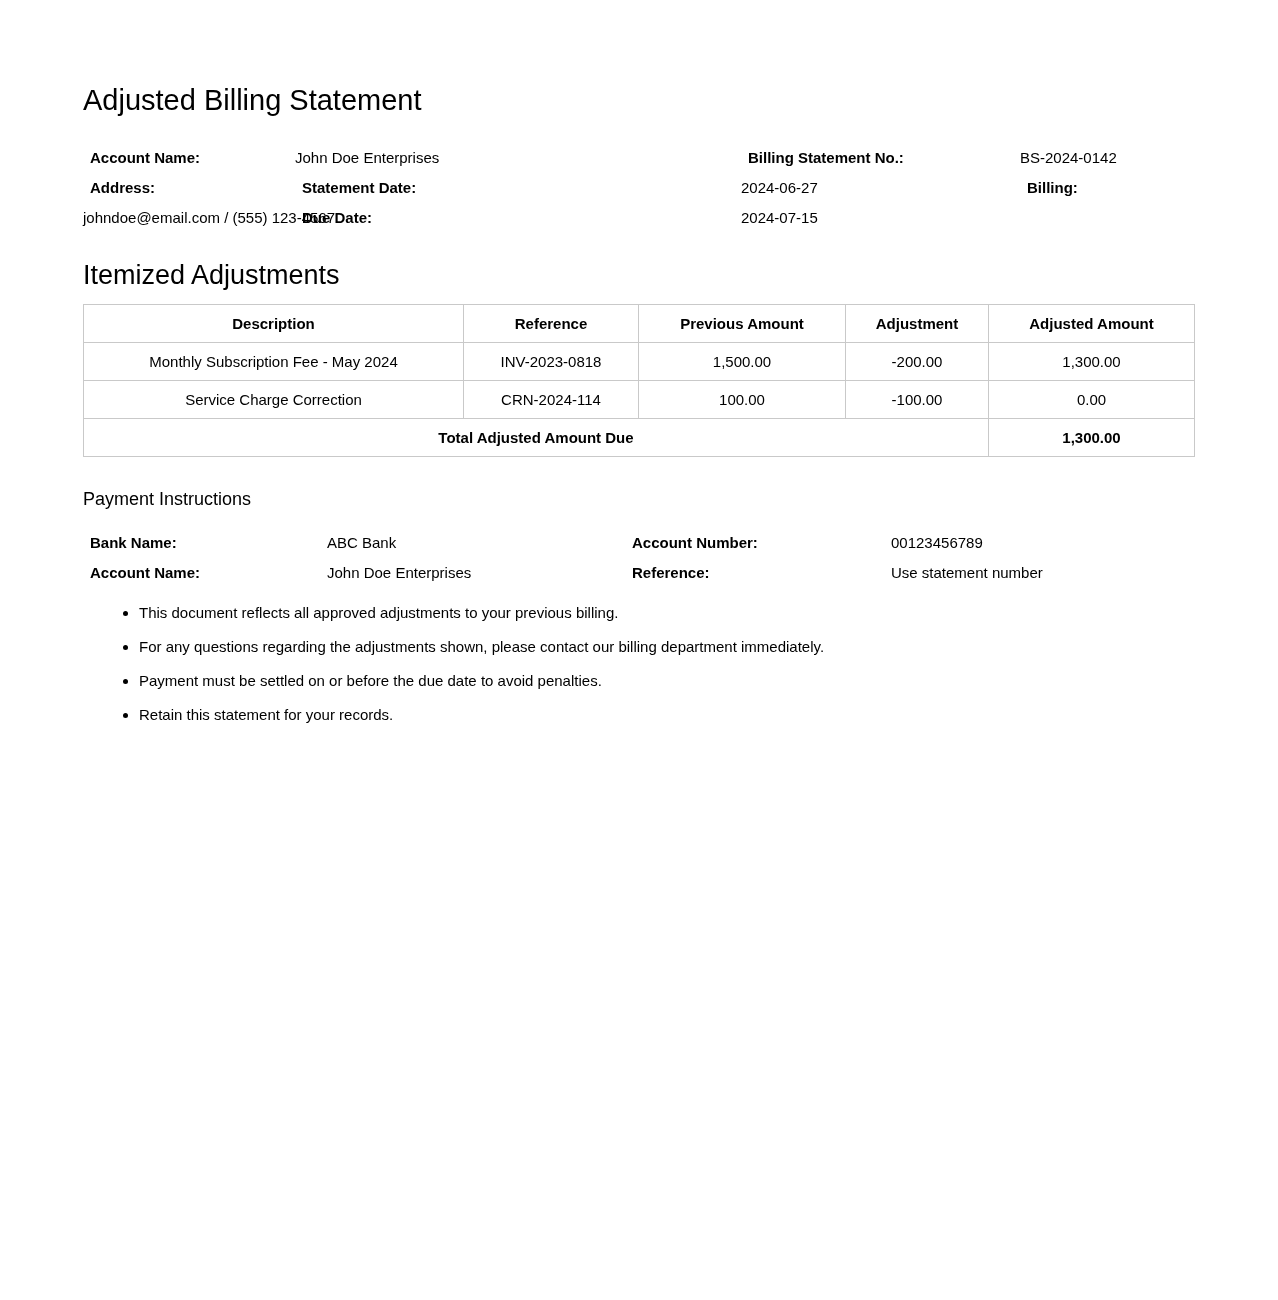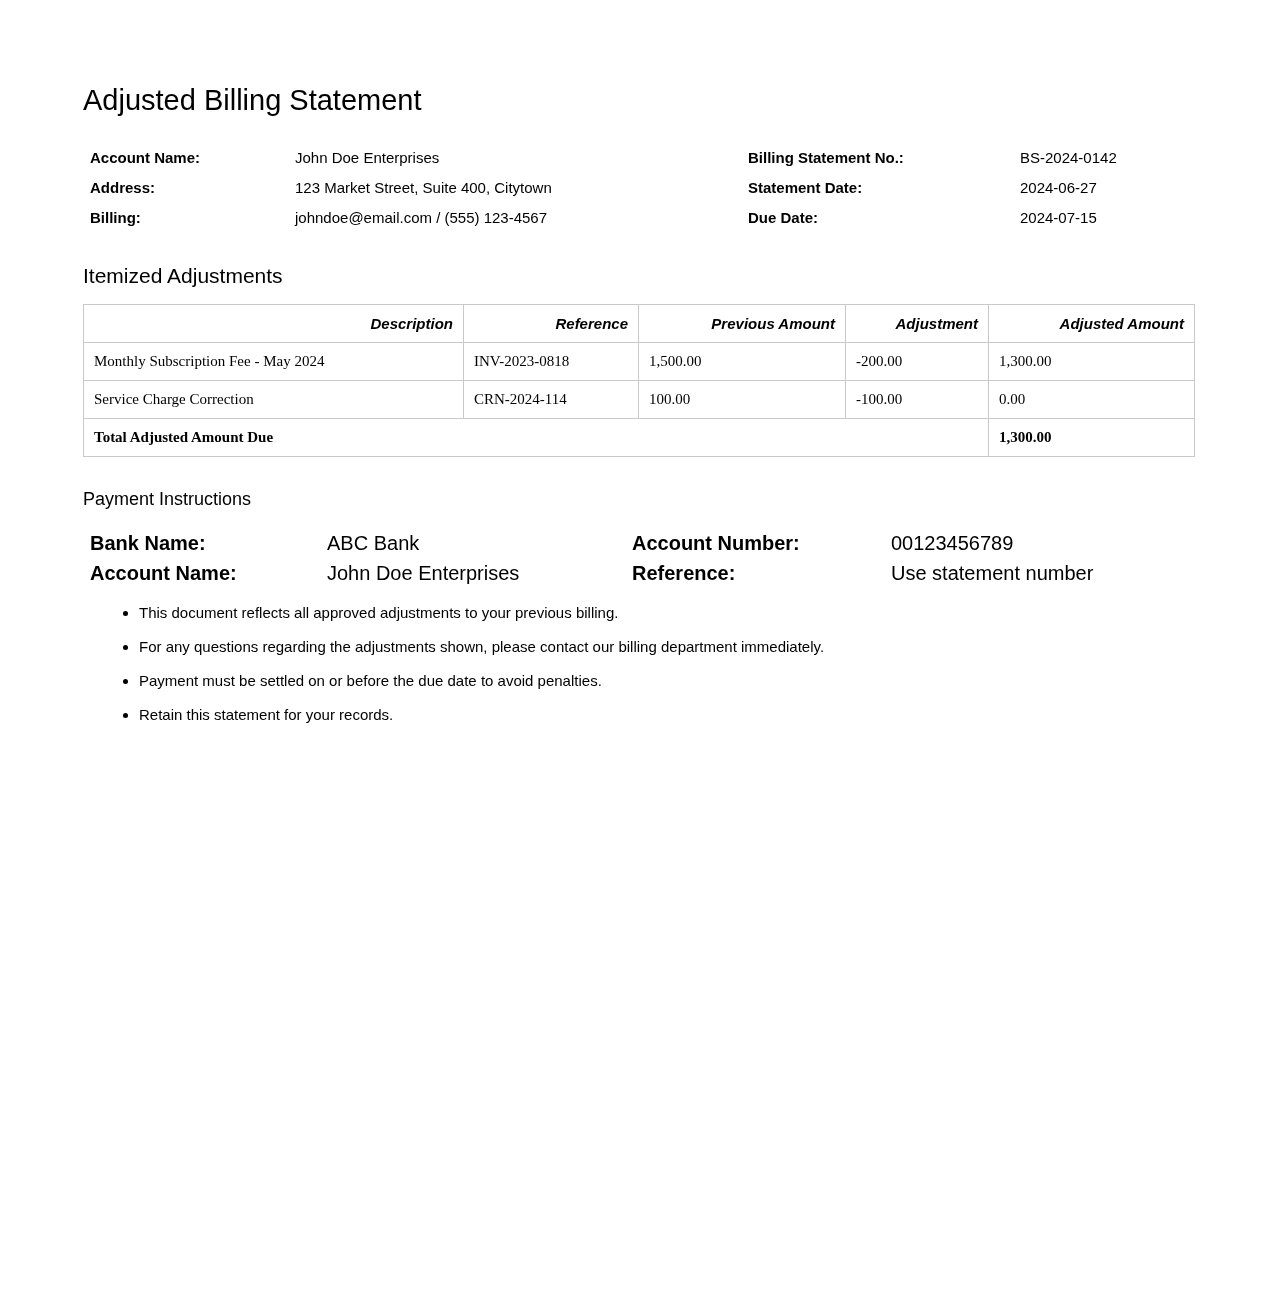--- a/index.html
+++ b/index.html
@@ -36,21 +36,21 @@
     line-height: 30px;
     font-size: 15px;
     padding-left: 7px;
     white-space: nowrap;
   }
   .info-grid .label { font-weight: 700; }
   .info-grid .value { padding-left: 0; }
 
   
   .h-large {
-    font-size: 21px;
+    font-size: 27px;
     font-weight: 400;
     line-height: 25px;
     margin: 30px 0 16px 0;
   }
   .h-medium {
     font-size: 18px;
     font-weight: 400;
     line-height: 21px;
     margin: 32px 0 18px 0;
   }
@@ -64,43 +64,41 @@
   }
   table.adjustments th,
   table.adjustments td {
     border: 1px solid #c9c9c9;
     padding: 10px;
     line-height: 17px;
     white-space: nowrap;
     overflow: hidden;
   }
   table.adjustments th {
-    text-align: right;
+    text-align: center;
     font-weight: 700;
-    font-style: italic;
   }
   table.adjustments td {
-    text-align: left;
-    font-weight: 400;
-    font-family: Liberation Serif, serif;
+    text-align: center;
+    font-weight: 400;
   }
   table.adjustments td.total-label,
   table.adjustments td.total-value {
     font-weight: 700;
   }
 
   
   .payment-grid {
     display: grid;
     grid-template-columns: 244px 298px 266px 1fr;
   }
   .payment-grid .cell {
     height: 30px;
     line-height: 30px;
-    font-size: 20px;
+    font-size: 15px;
     padding-left: 7px;
     white-space: nowrap;
   }
   .payment-grid .label { font-weight: 700; }
   .payment-grid .value { padding-left: 0; }
 
   
   ul.notes {
     margin: 14px 0 0 0;
     padding-left: 40px;
@@ -119,21 +117,20 @@
 
   <h1 class="doc-title">Adjusted Billing Statement</h1>
 
   <div class="info-grid">
     <div class="cell label">Account Name:</div>
     <div class="cell value">John Doe Enterprises</div>
     <div class="cell label">Billing Statement No.:</div>
     <div class="cell value">BS-2024-0142</div>
 
     <div class="cell label">Address:</div>
-    <div class="cell value">123 Market Street, Suite 400, Citytown</div>
     <div class="cell label">Statement Date:</div>
     <div class="cell value">2024-06-27</div>
 
     <div class="cell label">Billing:</div>
     <div class="cell value">johndoe@email.com / (555) 123-4567</div>
     <div class="cell label">Due Date:</div>
     <div class="cell value">2024-07-15</div>
   </div>
 
   <h2 class="h-large">Itemized Adjustments</h2>

